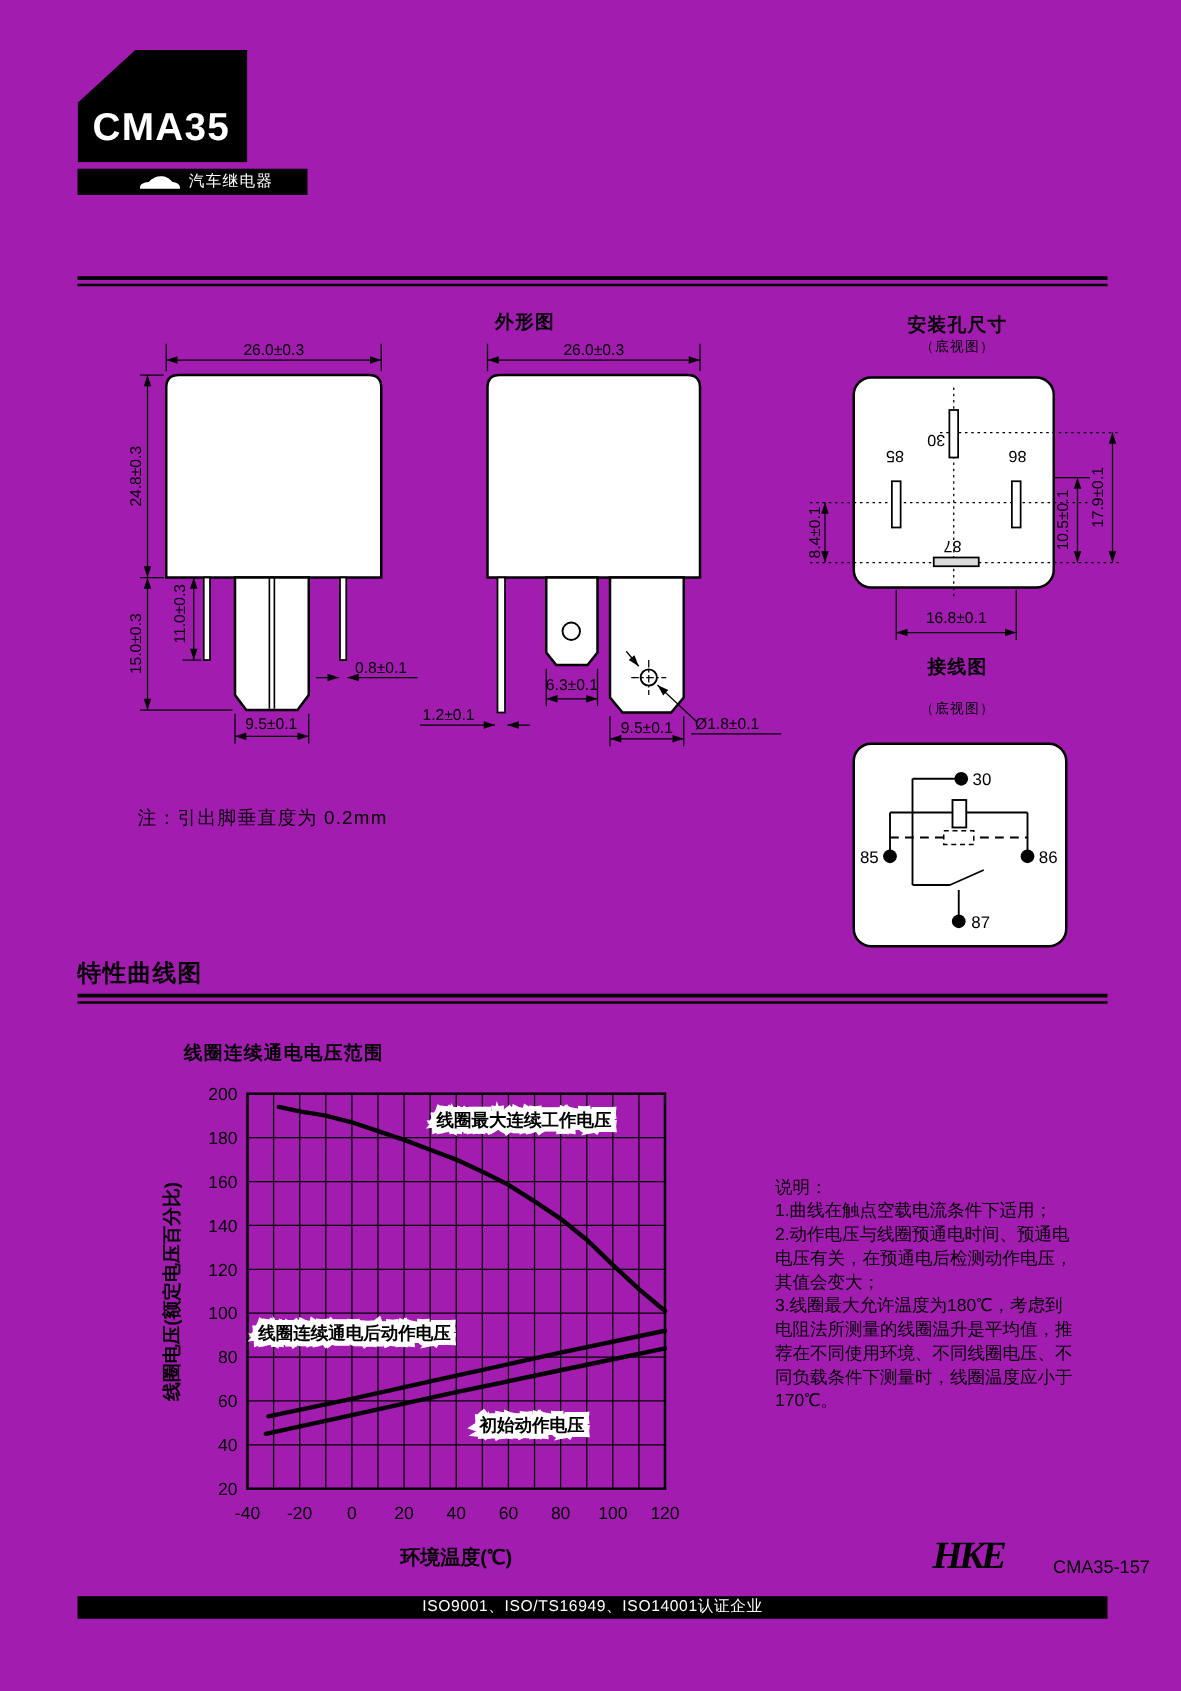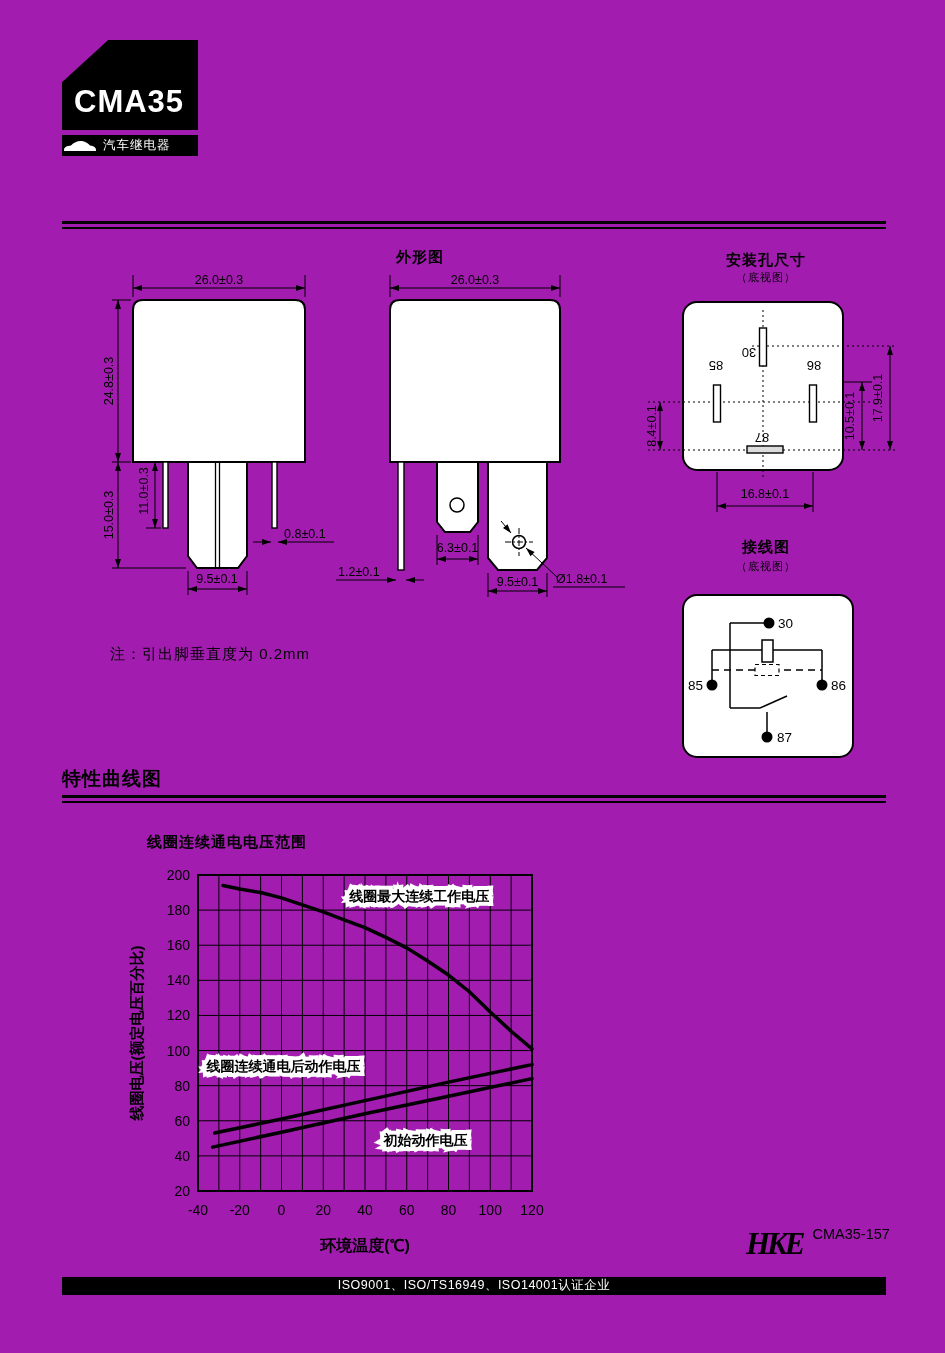--- a/index.html
+++ b/index.html
@@ -3,41 +3,41 @@
 <meta charset="utf-8">
 <style>
   html,body{margin:0;padding:0;background:#888;}
   #page{position:relative;width:945px;height:1353px;background:#a21caf;
         font-family:"Liberation Sans",sans-serif;color:#000;overflow:hidden;}
   .abs{position:absolute;}
   
   #logo-block{left:62px;top:40px;width:136px;height:90px;background:#000;
       clip-path:polygon(34% 0,100% 0,100% 100%,0 100%,0 47%);}
   #logo-text{left:74px;top:84px;font-size:31px;font-weight:bold;color:#fff;letter-spacing:1px;}
-  #logo-bar{left:62px;top:135px;width:136px;height:21px;background:#000;display:flex;align-items:center;}
+  #logo-bar{left:62px;top:135px;width:136px;height:21px;background:#000;display:flex;align-items:center;padding-left:48px;}
   #logo-bar .tag{color:#fff;font-size:12.5px;margin-left:5px;letter-spacing:1px;}
   
   .sec-title{left:62px;font-size:19px;font-weight:bold;letter-spacing:1px;}
   .dbl-rule{left:62px;width:824px;height:3px;border-top:3.5px solid #000;border-bottom:2px solid #000;}
   
   .draw-title{font-size:15px;font-weight:bold;text-align:center;letter-spacing:1px;}
   .draw-sub{font-size:11px;text-align:center;letter-spacing:1px;}
   svg text{font-family:"Liberation Sans",sans-serif;fill:#000;}
   .dim{font-size:12.5px;}
   .pinlab{font-size:13px;}
   .wlab{font-size:13.5px;}
   #note-line{left:110px;top:645px;font-size:15px;letter-spacing:1px;}
   #chart-title{left:147px;top:833px;font-size:15px;font-weight:bold;letter-spacing:1px;}
   
   #notes{left:620px;top:940px;width:240px;font-size:14px;line-height:19px;}
   #notes p{margin:0;}
   
   #cert-bar{left:62px;top:1277px;width:824px;height:18px;background:#000;color:#fff;
      font-size:12.5px;text-align:center;line-height:17px;letter-spacing:0.5px;}
-  #brand-row{left:746px;top:1226px;display:flex;align-items:flex-start;}
+  #brand-row{left:746px;top:1226px;display:flex;align-items:flex-end;gap:30px;}
   #brand{font-family:"Liberation Serif",serif;font-style:italic;font-weight:bold;
      font-size:31px;letter-spacing:-3px;}
   #brand-code{font-size:14.5px;margin-left:10px;}
 </style>
 </head>
 <body>
 
 <div id="page">
 
   <div class="abs" id="logo-block"></div>
@@ -47,21 +47,21 @@
       <path d="M2,12 C2,9 5,8 9,7.5 C12,4 16,2.5 20,3 C24,3.5 26,5.5 28,7.5 C32,8 34,9.5 34,12 L34,13 L2,13 Z" fill="#ffffff"></path>
     </svg>
     <span class="tag">汽车继电器</span>
   </div>
 
   <div class="abs dbl-rule" style="top:221px;"></div>
 
   <div class="abs draw-title" style="left:370px;top:248px;width:100px;">外形图</div>
   <div class="abs draw-title" style="left:666px;top:251px;width:200px;">安装孔尺寸</div>
   <div class="abs draw-sub" style="left:666px;top:270px;width:200px;">（底视图）</div>
-  <div class="abs draw-title" style="left:666px;top:538px;width:200px;">接线图</div>
+  <div class="abs draw-title" style="left:666px;top:524px;width:200px;">接线图</div>
   <div class="abs draw-sub" style="left:666px;top:559px;width:200px;">（底视图）</div>
 
   <svg class="abs" style="left:60px;top:245px;" width="580" height="365" viewBox="0 0 580 365">
     <defs>
       <marker id="mA-e" markerWidth="10" markerHeight="7" refX="9.5" refY="3.5" orient="auto" markerUnits="userSpaceOnUse">
           <path d="M0.5,0.5 L9.5,3.5 L0.5,6.5 Z"></path>
         </marker>
       <marker id="mA-s" markerWidth="10" markerHeight="7" refX="0.5" refY="3.5" orient="auto" markerUnits="userSpaceOnUse">
           <path d="M9.5,0.5 L0.5,3.5 L9.5,6.5 Z"></path>
         </marker>
@@ -269,20 +269,26 @@
       <polyline points="103.05,30.53333333333333 119.75,34.044444444444444 140.625,37.55555555555556 161.5,42.82222222222222 182.375,49.84444444444445 203.25,56.86666666666667 224.125,64.76666666666667 245,72.66666666666666 265.875,82.32222222222222 286.75,92.85555555555555 307.625,106.02222222222221 328.5,120.06666666666666 349.375,136.74444444444447 370.25,156.93333333333334 391.125,176.24444444444444 412,193.8" fill="none" stroke="#000" stroke-width="3.5" stroke-linecap="round" stroke-linejoin="round"></polyline>
       <polyline points="94.7,278.06666666666666 161.5,264.02222222222224 245,245.5888888888889 328.5,227.15555555555557 412,209.6" fill="none" stroke="#000" stroke-width="3.5" stroke-linecap="round" stroke-linejoin="round"></polyline>
       <polyline points="92.6125,292.11111111111114 161.5,277.18888888888887 245,258.7555555555556 328.5,241.2 412,223.64444444444445" fill="none" stroke="#000" stroke-width="3.5" stroke-linecap="round" stroke-linejoin="round"></polyline>
       <text x="299.275" y="46.06666666666666" text-anchor="middle" font-size="14" font-weight="bold" fill="#000" style="paint-order:stroke fill;stroke:#ffffff;stroke-width:8;">线圈最大连续工作电压</text>
       <text x="163.58749999999998" y="216.35555555555555" text-anchor="middle" font-size="14" font-weight="bold" fill="#000" style="paint-order:stroke fill;stroke:#ffffff;stroke-width:8;">线圈连续通电后动作电压</text>
       <text x="305.5375" y="290.0888888888889" text-anchor="middle" font-size="14" font-weight="bold" fill="#000" style="paint-order:stroke fill;stroke:#ffffff;stroke-width:8;">初始动作电压</text>
       <text x="245" y="396" text-anchor="middle" font-size="16" font-weight="bold">环境温度(℃)</text>
       <text x="22" y="178" text-anchor="middle" font-size="15" font-weight="bold" transform="rotate(-90 22 178)">线圈电压(额定电压百分比)</text>
     </svg>
 
+  <div class="abs" id="notes">
+    <p>说明：</p>
+    <p>1.曲线在触点空载电流条件下适用；</p>
+    <p>2.动作电压与线圈预通电时间、预通电电压有关，在预通电后检测动作电压，其值会变大；</p>
+    <p>3.线圈最大允许温度为180℃，考虑到电阻法所测量的线圈温升是平均值，推荐在不同使用环境、不同线圈电压、不同负载条件下测量时，线圈温度应小于170℃。</p>
+  </div>
 
   <div class="abs" id="cert-bar">ISO9001、ISO/TS16949、ISO14001认证企业</div>
   <div class="abs" id="brand-row">
     <span id="brand">HKE</span>
     <span id="brand-code">CMA35-157</span>
   </div>
 
 </div>
 
 </body></html>

